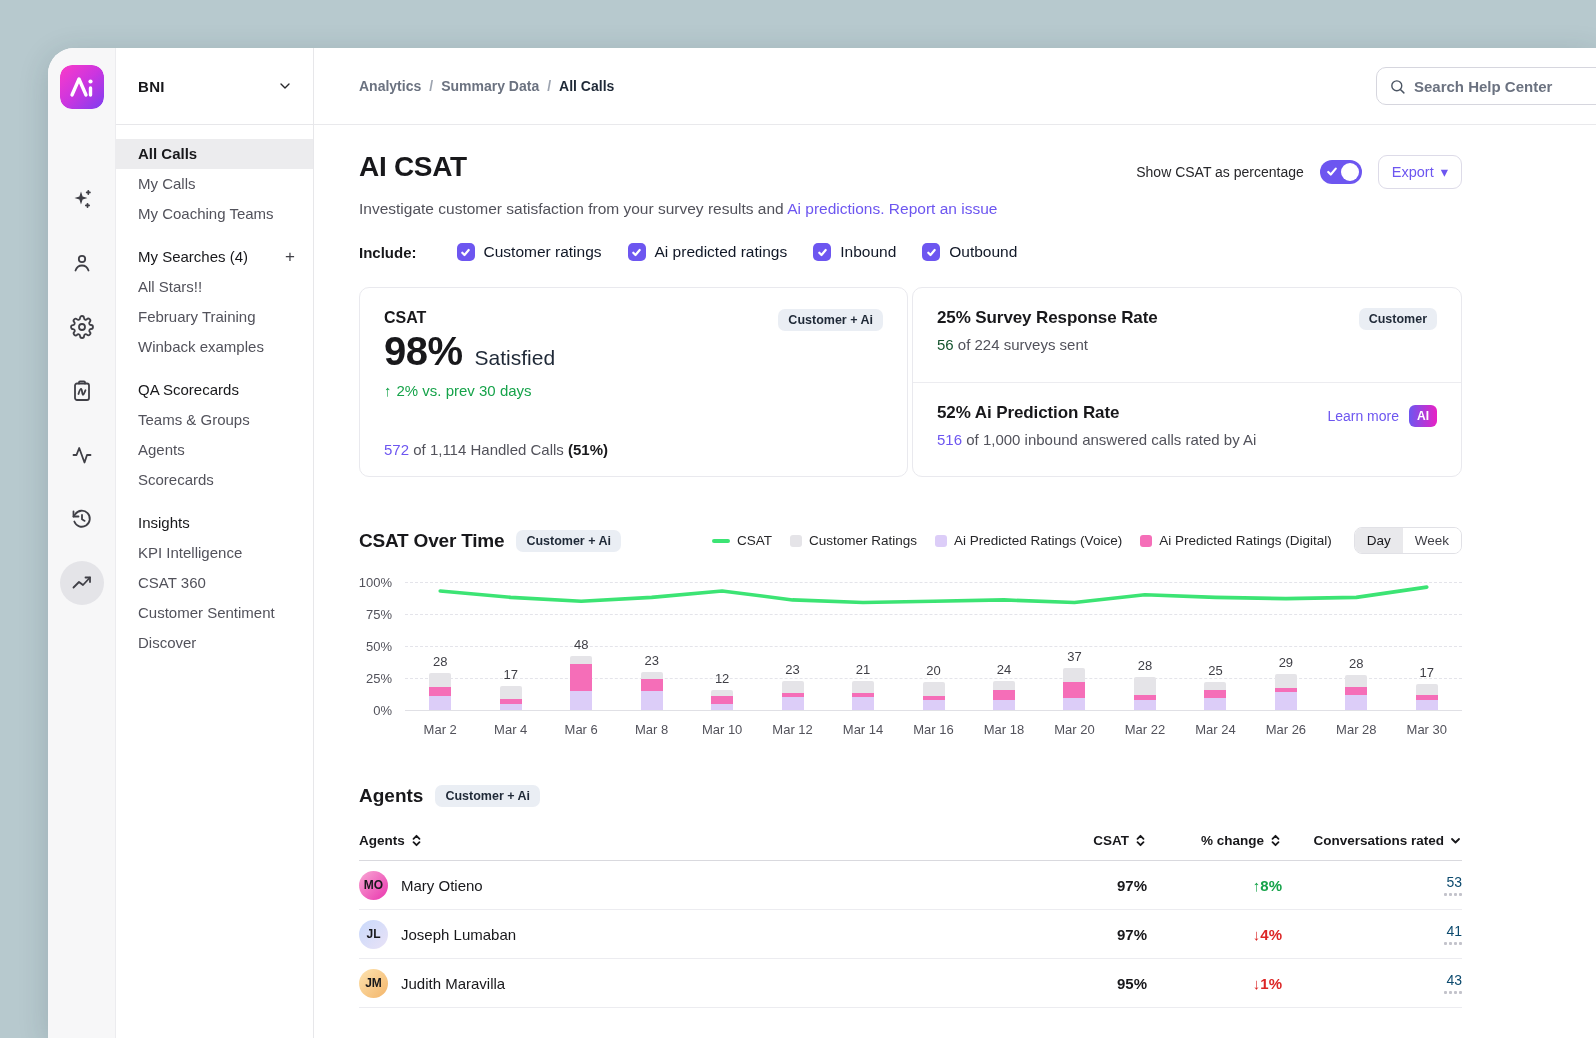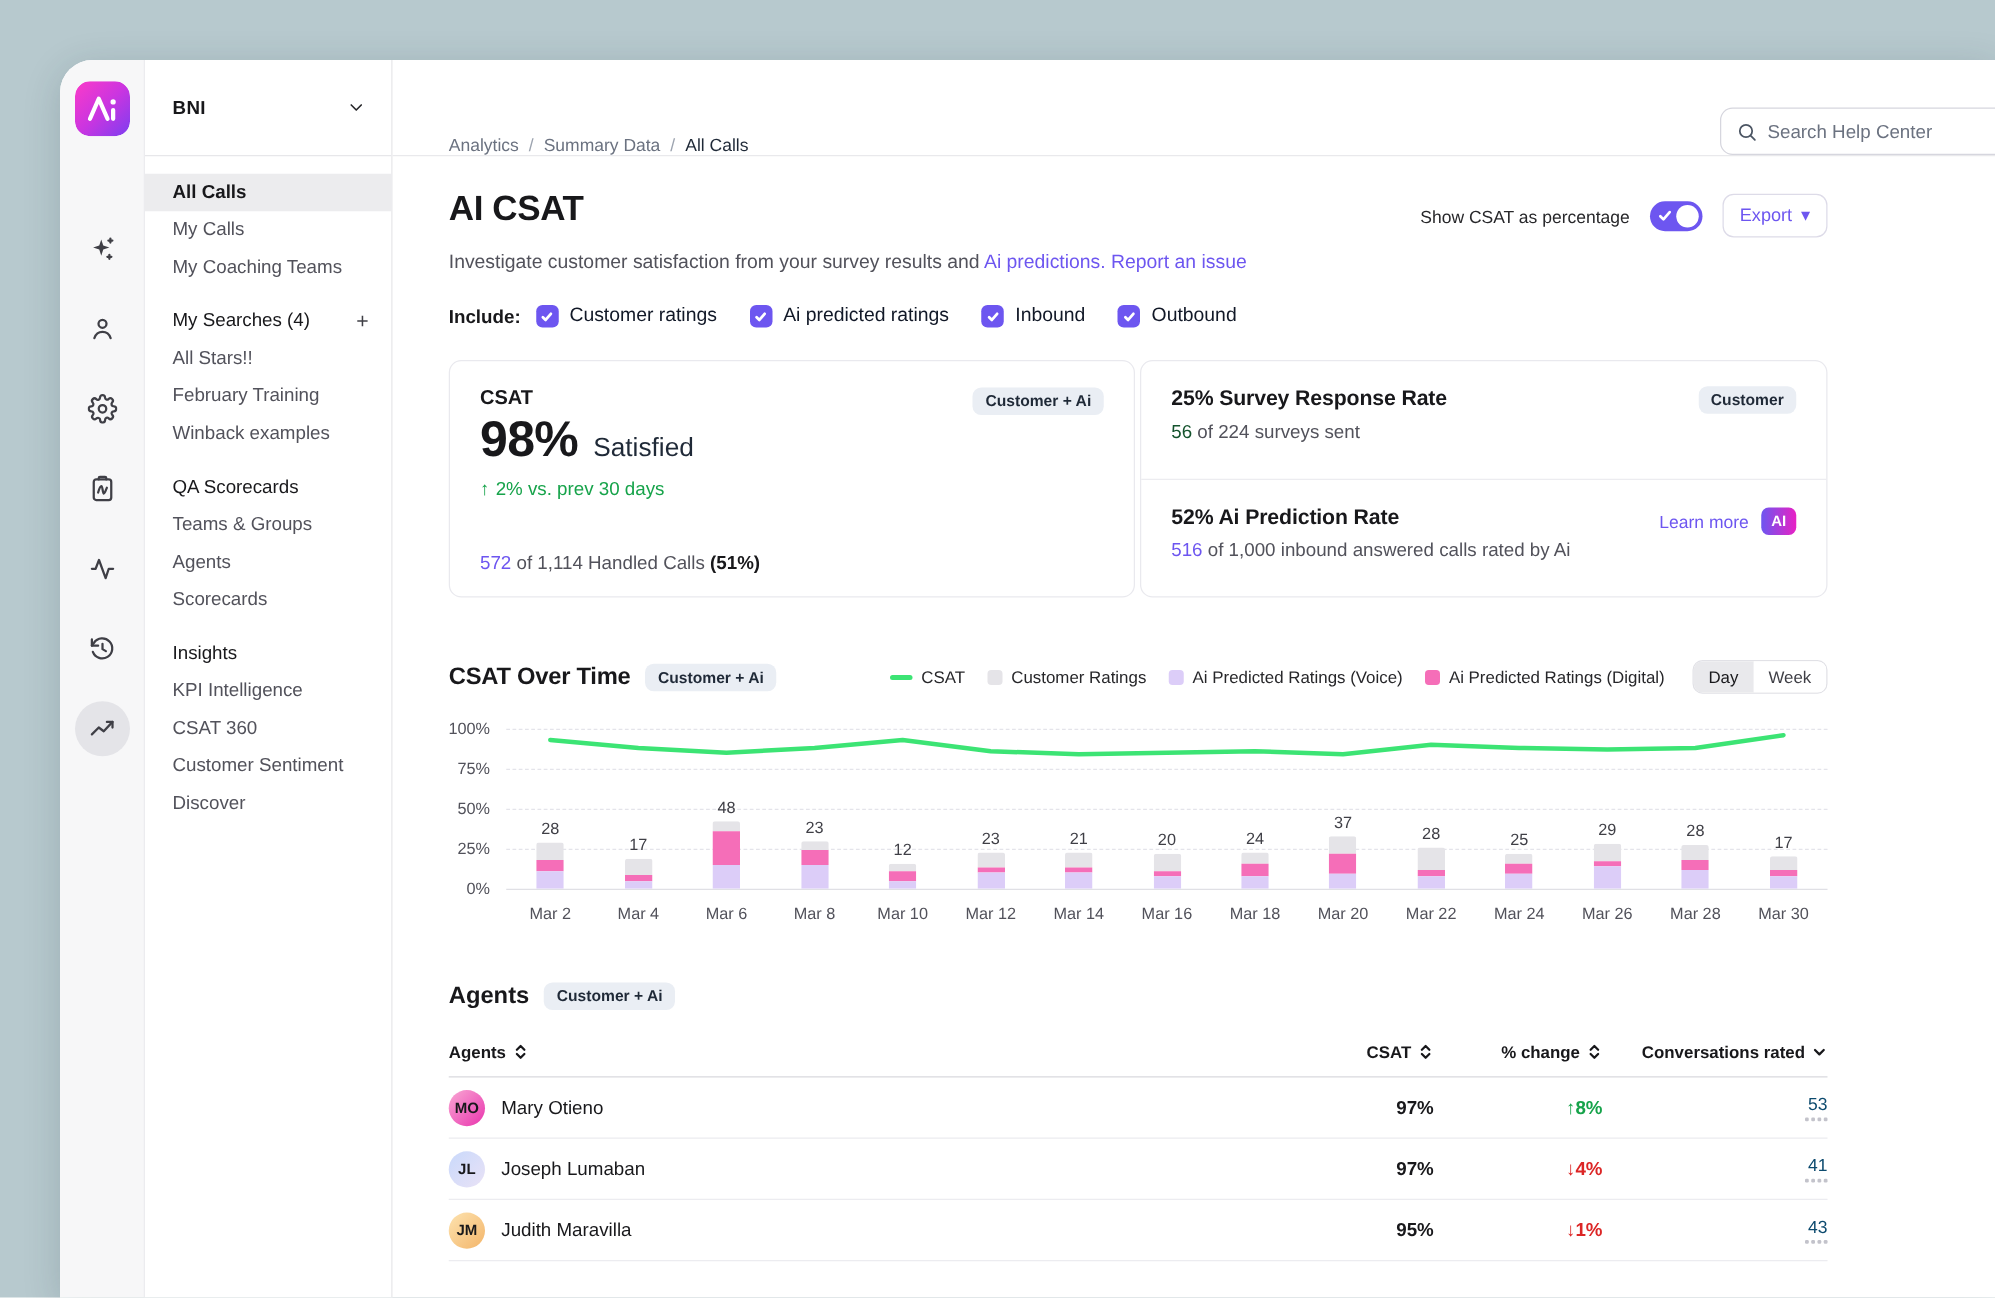--- a/index.html
+++ b/index.html
@@ -35,21 +35,21 @@
               align-items:center; justify-content:space-between; line-height:18px; }
   .nav-item.emph { color:#18181b; }
   .nav-item.bold { font-weight:700; }
   .nav-item.active { background:#ececee; }
   .nav-item.gap { margin-top:13px; }
   .nav-item .plus { color:#3f3f46; font-size:17px; line-height:14px; }
 
   
   .main { flex:1; display:flex; flex-direction:column; min-width:0; }
   .topbar { height:77px; flex:none; border-bottom:1px solid #e9e9ec; display:flex;
-            align-items:flex-end; justify-content:space-between; padding:0 0 0 45px; }
+            align-items:center; justify-content:space-between; padding:0 0 0 45px;font-weight:bold; }
   .crumbs { font-size:14px; color:#6b7280; display:flex; gap:8px; align-items:center; }
   .crumbs .sep { color:#9ca3af; }
   .crumbs .last { color:#1f2937; }
   .search { width:244px; height:38px; border:1px solid #d6d6de; border-radius:10px;
             display:flex; align-items:center; gap:8px; padding:0 12px; margin-right:-24px;
             background:#fff; }
   .search svg { width:17px; height:17px; stroke:#4b5563; fill:none; stroke-width:2; stroke-linecap:round; }
   .search span { color:#6b7280; font-size:15px; }
 
   .content { flex:1; overflow:hidden; padding:26px 134px 0 45px; }
@@ -62,21 +62,21 @@
   .toggle { width:42px; height:24px; border-radius:13px; position:relative; cursor:pointer; border:none; }
   .toggle .knob { position:absolute; right:3px; top:3px; width:18px; height:18px; background:#fff;
                   border-radius:50%; }
   .toggle svg { position:absolute; left:7px; top:7px; width:10px; height:10px; stroke:#fff;
                 stroke-width:2.6; fill:none; stroke-linecap:round; stroke-linejoin:round; }
   .export { border:1px solid #dddbe8; background:#fff; border-radius:9px; padding:8px 13px;
             font-size:14.5px; display:flex; gap:7px; align-items:center; cursor:pointer; }
   .subtitle { margin-top:11px; font-size:15.5px; color:#52525b; }
   .subtitle a { text-decoration:none; cursor:pointer; }
 
-  .include-row { margin-top:25px; display:flex; align-items:center; gap:12px; font-size:15.5px; }
+  .include-row { margin-top:25px; display:flex; align-items:center; gap:40px; font-size:15.5px; }
   .include-row .inc-label { font-weight:700; font-size:15px; }
   .cb-item { display:flex; align-items:center; gap:9px; cursor:pointer; color:#111827; }
   .cb-box { width:18px; height:18px; border-radius:5px; display:flex; align-items:center;
             justify-content:center; flex:none; }
   .cb-box svg { width:11px; height:11px; stroke:#fff; stroke-width:2.4; fill:none;
                 stroke-linecap:round; stroke-linejoin:round; }
 
   
   .cards-row { margin-top:26px; display:flex; gap:4px; }
   .card { border:1px solid #e9e9ee; border-radius:10px; background:#fff; }

